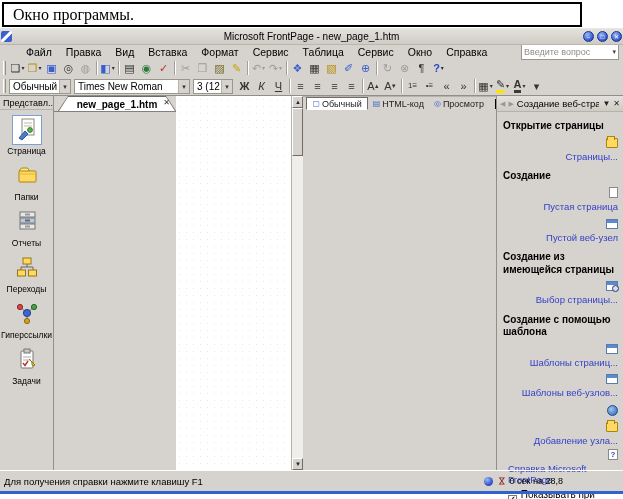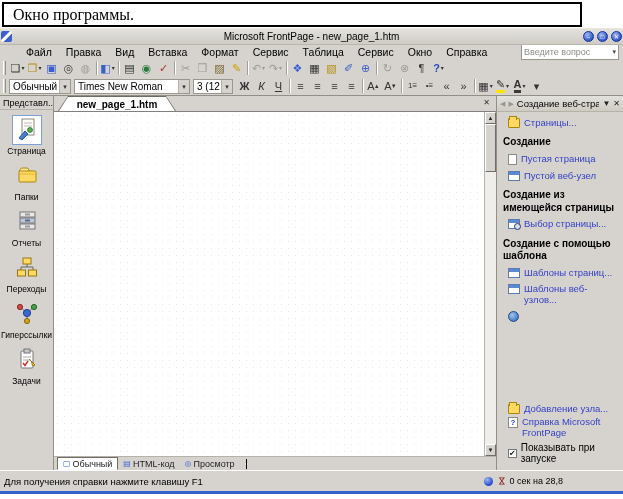--- a/index.html
+++ b/index.html
@@ -63,21 +63,21 @@
 
   
   .viewbar { width:54px; background:var(--chrome_gray,#d6d3ce); border-right:1px solid #928f88; display:flex; flex-direction:column; }
   .viewbar-header { height:14px; font-size:9px; padding:2px 3px 0; border-bottom:1px solid #b5b2aa; white-space:nowrap; overflow:hidden; }
   .view-item { display:flex; flex-direction:column; align-items:center; margin-top:5px; }
   .iconbox { padding:1px; border:1px solid transparent; }
   .view-item.selected .iconbox { background:#fff; border:1px solid #7aa2d8; }
   .view-label { font-size:8.5px; margin-top:1px; }
 
   
-  .doc-area { flex:1; display:flex; flex-direction:column; min-width:0; background:var(--chrome_gray,#d6d3ce); }
+  .doc-area { flex:1; display:flex; flex-direction:row; min-width:0; background:var(--chrome_gray,#d6d3ce); }
   .tabstrip { height:16px; position:relative; display:flex; align-items:flex-end; padding-left:4px; border-bottom:1px solid #808080; }
   .page-tab { position:relative; height:15px; width:118px; background:#6e6b64; clip-path:polygon(10px 0, calc(100% - 10px) 0, 100% 100%, 0 100%); }
   .page-tab-inner { position:absolute; left:1px; right:1px; top:1px; bottom:0; background:#fff;
     clip-path:polygon(9px 0, calc(100% - 9px) 0, 100% 100%, 0 100%);
     display:flex; align-items:center; justify-content:center; font-size:10px; font-weight:bold; }
   .doc-close { position:absolute; right:3px; top:1px; width:13px; height:13px; font-size:8px; line-height:12px; text-align:center; color:#333; }
   .canvas-row { flex:1; display:flex; min-height:0; }
   .canvas { flex:1; background:#fff; background-image:radial-gradient(#e7e7e7 0.8px, transparent 0.9px); background-size:7px 7px; }
   .scrollbar { width:12px; display:flex; flex-direction:column; background:#efeeea; border-left:1px solid #b5b2aa; }
   .sb-btn { height:12px; background:#d6d3ce; border:1px solid; border-color:#fff #6f6d66 #6f6d66 #fff; font-size:6px; line-height:10px; text-align:center; color:#222; }
@@ -90,21 +90,21 @@
   .vtab-caret { width:1px; height:10px; background:#000; margin-left:6px; }
 
   
   .task-pane { width:127px; border-left:1px solid #928f88; display:flex; flex-direction:column; background:var(--chrome_gray,#d6d3ce); }
   .tp-header { height:16px; display:flex; align-items:center; gap:3px; padding:0 3px; border-bottom:1px solid #b5b2aa; background:linear-gradient(#e3e1dc,#cfccc5); }
   .tp-nav { font-size:7px; color:#9a978f; }
   .tp-title { font-size:9.5px; white-space:nowrap; overflow:hidden; flex:1; }
   .tp-dd, .tp-close { font-size:8px; color:#222; }
   .tp-body { flex:1; padding:3px 5px 2px 6px; display:flex; flex-direction:column; font-size:10px; min-height:0; }
   .tp-section-header { font-weight:bold; font-size:10px; margin:5px 0 2px; line-height:1.25; }
-  .tp-link { display:flex; align-items:flex-start; gap:4px; margin:3px 0 3px 5px; color:var(--link_blue,#3341c8); cursor:pointer; }
+  .tp-link { display:flex; align-items:flex-end; gap:4px; margin:3px 0 3px 5px; color:var(--link_blue,#3341c8); cursor:pointer;flex-direction:column; }
   .tp-link .lbl { font-size:9.5px; line-height:1.1; }
   .tp-footer { margin-top:auto; }
   .tp-check { display:flex; align-items:center; gap:4px; margin:4px 0 4px 5px; color:#000; }
   .cb { width:9px; height:9px; background:#fff; border:1px solid #777; font-size:8px; line-height:8px; text-align:center; color:#222; }
 
   
   .i { width:12px; height:10px; position:relative; flex:none; }
   .i-folder { background:#ffd964; border:1px solid #a8860c; border-radius:1px; }
   .i-folder::before { content:""; position:absolute; left:0; top:-3px; width:6px; height:3px; background:#ffd964; border:1px solid #a8860c; border-bottom:none; }
   .i-page { width:9px; height:11px; background:#fff; border:1px solid #8a8a8a; }
@@ -442,20 +442,21 @@
     <div class="task-pane" data-name="task-pane">
       <div class="tp-header" data-name="task-pane-header">
         <span class="tp-nav" data-name="task-pane-back-icon">◀</span>
         <span class="tp-nav" data-name="task-pane-forward-icon">▶</span>
         <span class="tp-title" data-name="task-pane-title">Создание веб-страниц</span>
         <span class="tp-dd" data-name="task-pane-dropdown-icon">▼</span>
         <span class="tp-close" data-name="task-pane-close-icon">✕</span>
       </div>
       <div class="tp-body" data-name="task-pane-body">
 
+        <div class="tp-section-header" data-name="section-open-page">Открытие страницы</div>
         <div class="tp-link" data-name="link-pages">
           <span class="i i-folder" data-name="open-folder-icon"></span>
           <span class="lbl">Страницы...</span>
         </div>
 
         <div class="tp-section-header" data-name="section-create">Создание</div>
         <div class="tp-link" data-name="link-blank-page">
           <span class="i i-page" data-name="blank-page-icon"></span>
           <span class="lbl">Пустая страница</span>
         </div>

